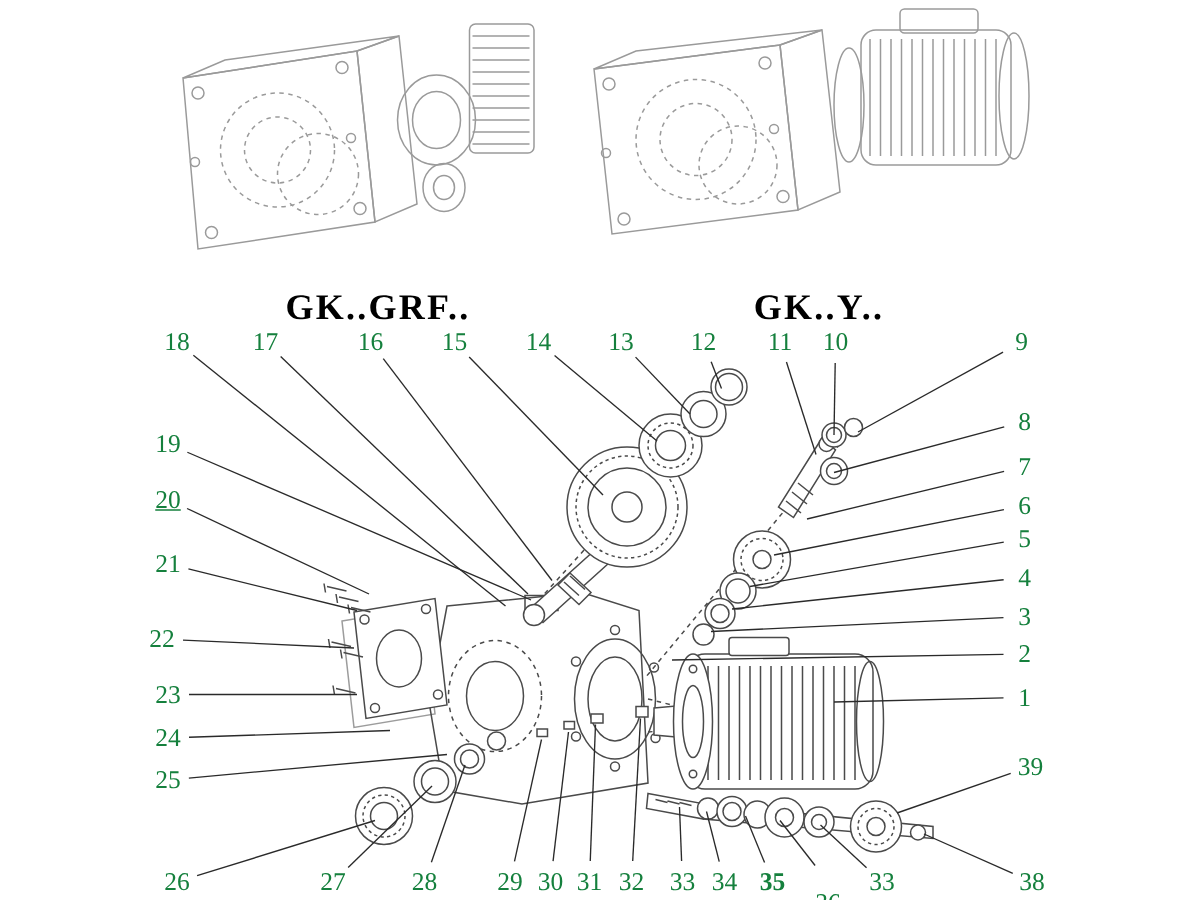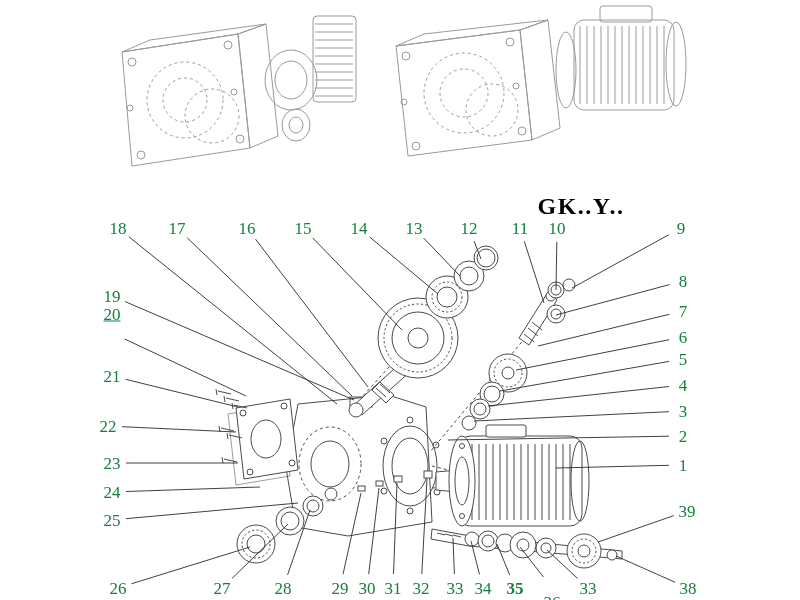--- a/index.html
+++ b/index.html
@@ -240,21 +240,22 @@
         <line x1="393.5" y1="574.0" x2="397" y2="483"></line>
         <line x1="421.8" y1="574.0" x2="427" y2="479"></line>
         <line x1="454.4" y1="574.0" x2="453" y2="538"></line>
         <line x1="479.5" y1="574.4" x2="471" y2="541"></line>
         <line x1="509.7" y1="575.0" x2="497" y2="544"></line>
         <line x1="543.4" y1="577.0" x2="520" y2="547"></line>
         <line x1="577.7" y1="578.5" x2="547" y2="550"></line>
       </g>
   </svg>
 
-  <div class="title" style="left:546px;top:206px;margin-left:35px;">GK..Y..</div>
+  <div class="title" style="left:252px;top:206px;">GK..GRF..</div>
+  <div class="title" style="left:546px;top:206px;">GK..Y..</div>
 
   <div id="callout-layer">
       <div class="callout" style="left: 118px; top: 228px;">18</div>
       <div class="callout" style="left: 177px; top: 228px;">17</div>
       <div class="callout" style="left: 247px; top: 228px;">16</div>
       <div class="callout" style="left: 303px; top: 228px;">15</div>
       <div class="callout" style="left: 359px; top: 228px;">14</div>
       <div class="callout" style="left: 414px; top: 228px;">13</div>
       <div class="callout" style="left: 469px; top: 228px;">12</div>
       <div class="callout" style="left: 520px; top: 228px;">11</div>
@@ -264,21 +265,21 @@
       <div class="callout" style="left: 683px; top: 311px;">7</div>
       <div class="callout" style="left: 683px; top: 337px;">6</div>
       <div class="callout" style="left: 683px; top: 359px;">5</div>
       <div class="callout" style="left: 683px; top: 385px;">4</div>
       <div class="callout" style="left: 683px; top: 411px;">3</div>
       <div class="callout" style="left: 683px; top: 436px;">2</div>
       <div class="callout" style="left: 683px; top: 465px;">1</div>
       <div class="callout" style="left: 687px; top: 511px;">39</div>
       <div class="callout" style="left: 688px; top: 588px;">38</div>
       <div class="callout" style="left: 112px; top: 296px;">19</div>
-      <div class="callout" style="left: 112px; top: 314px; text-decoration: underline;">20</div>
+      <div class="callout" style="left: 112px; top: 333px; text-decoration: underline;">20</div>
       <div class="callout" style="left: 112px; top: 376px;">21</div>
       <div class="callout" style="left: 108px; top: 426px;">22</div>
       <div class="callout" style="left: 112px; top: 463px;">23</div>
       <div class="callout" style="left: 112px; top: 492px;">24</div>
       <div class="callout" style="left: 112px; top: 520px;">25</div>
       <div class="callout" style="left: 118px; top: 588px;">26</div>
       <div class="callout" style="left: 222px; top: 588px;">27</div>
       <div class="callout" style="left: 283px; top: 588px;">28</div>
       <div class="callout" style="left: 340px; top: 588px; text-align: right;">29</div>
       <div class="callout" style="left: 367px; top: 588px;">30</div>

